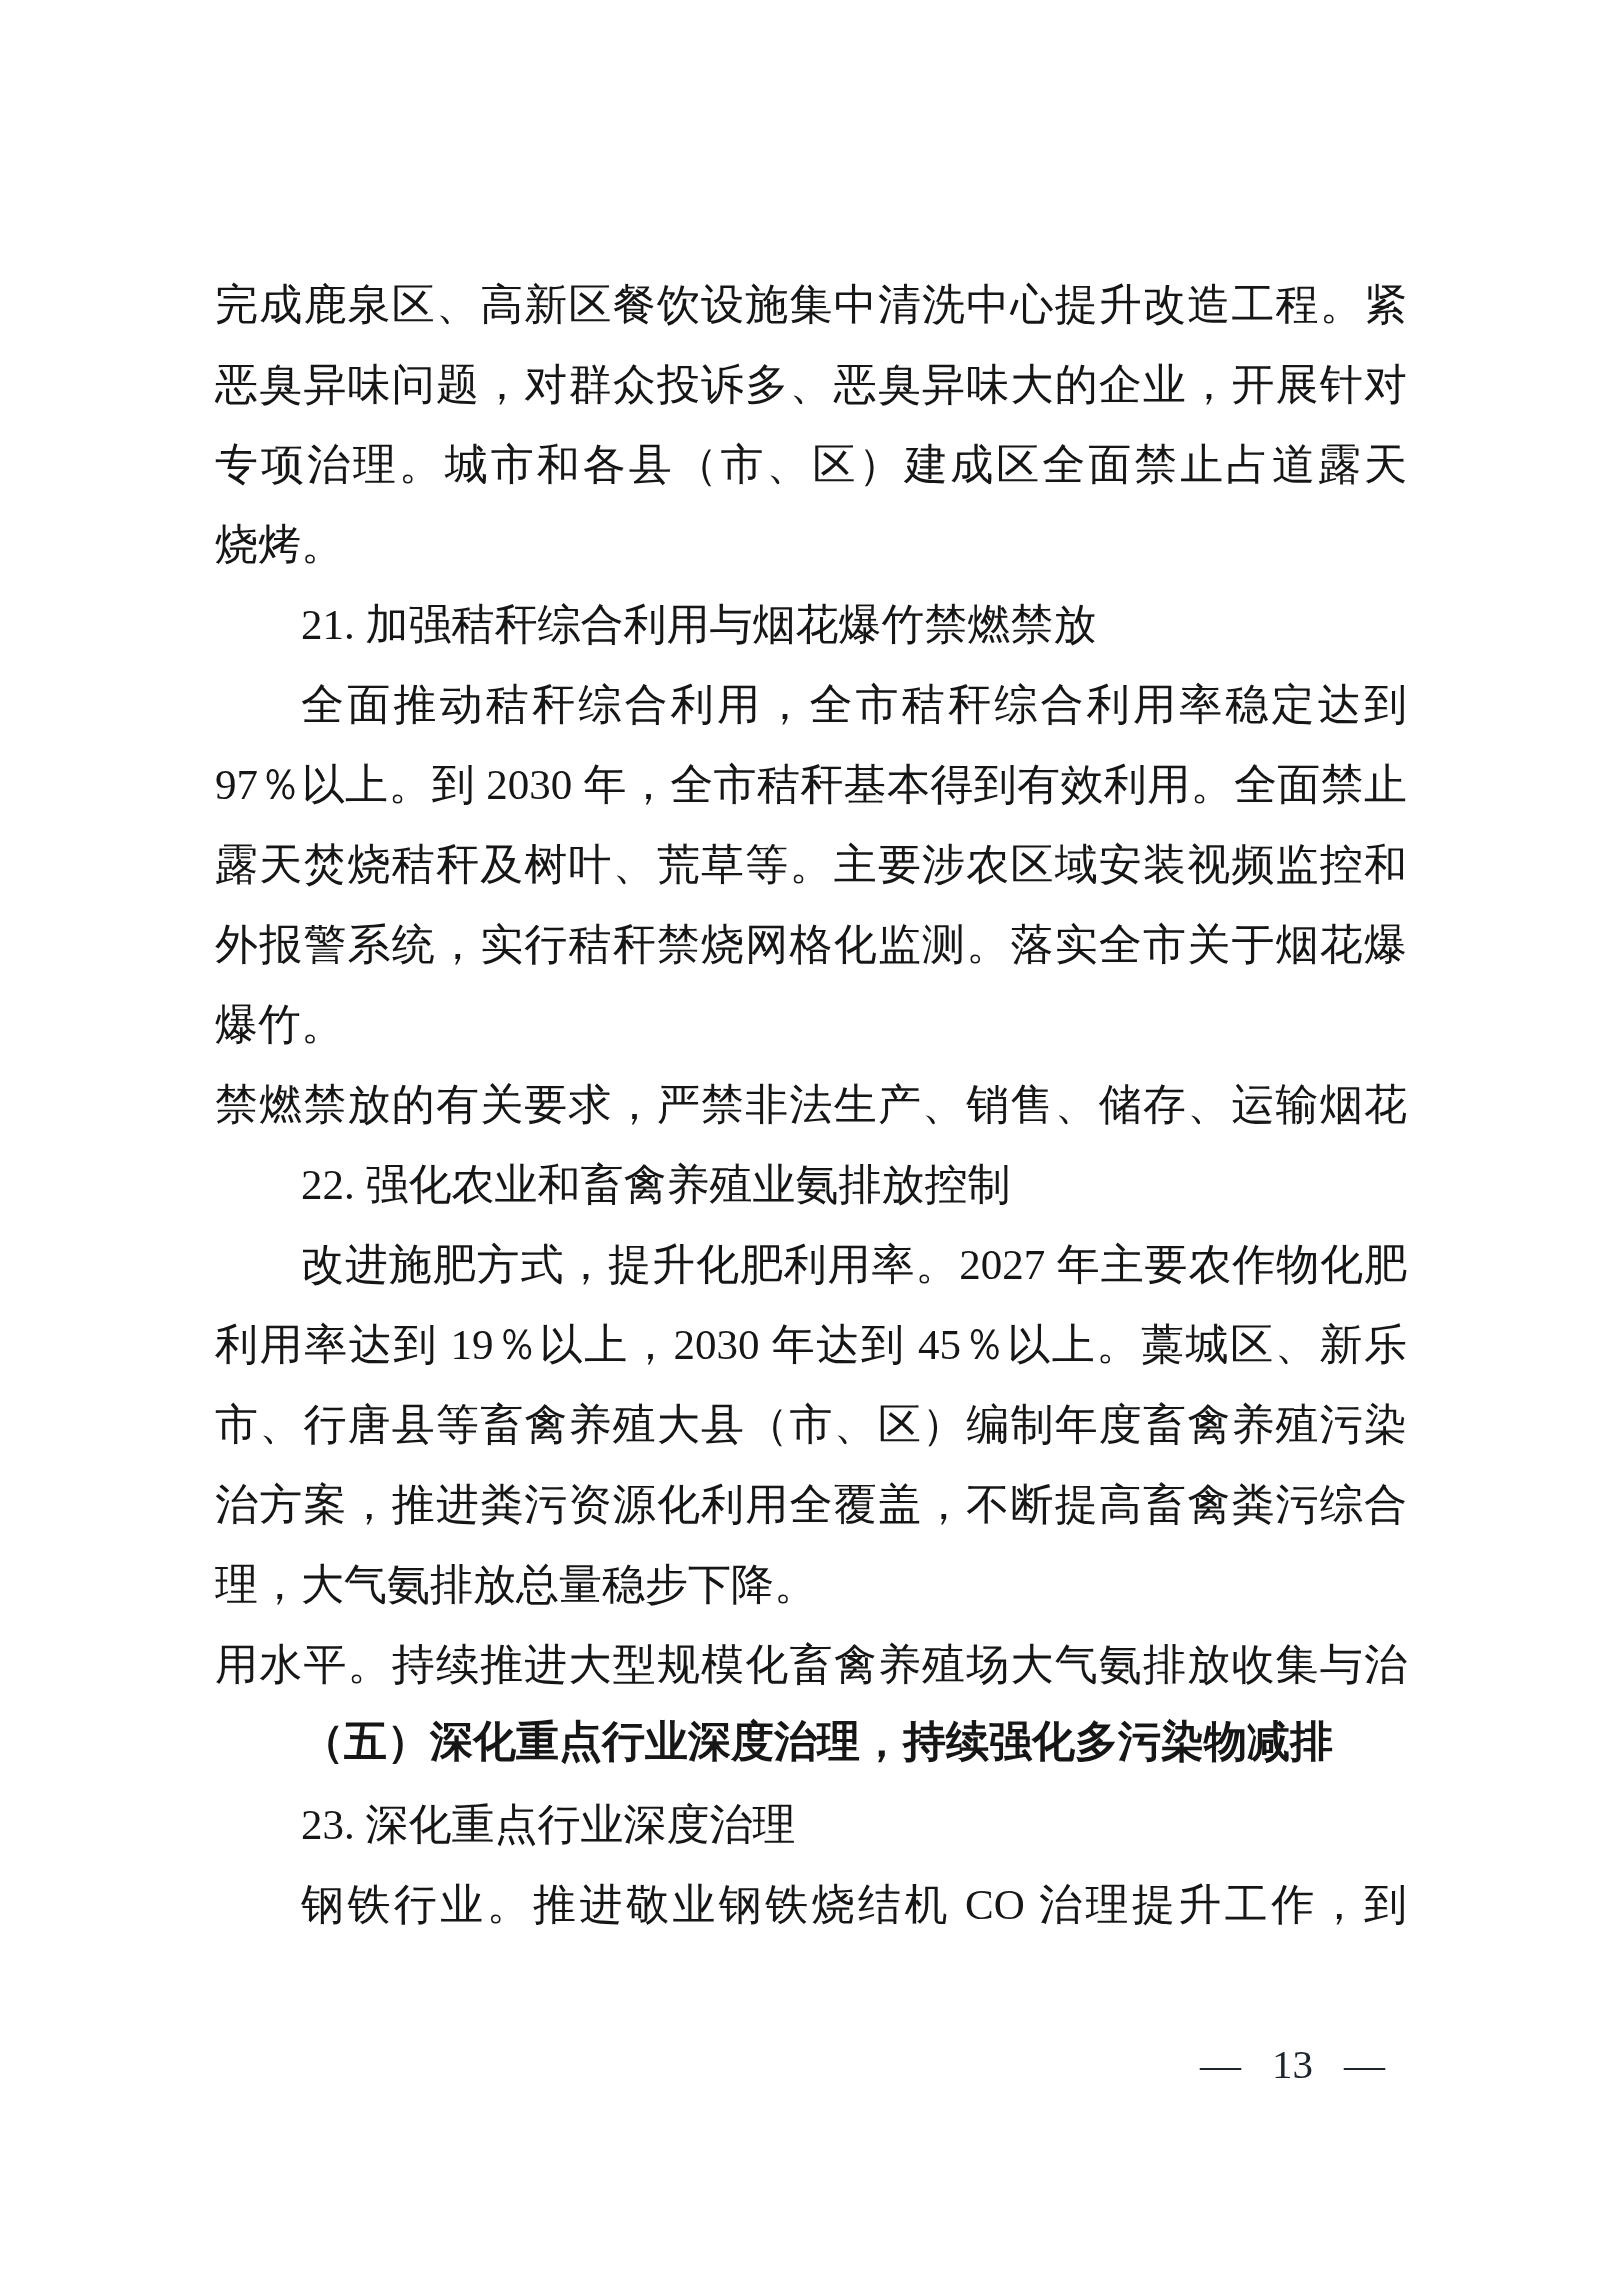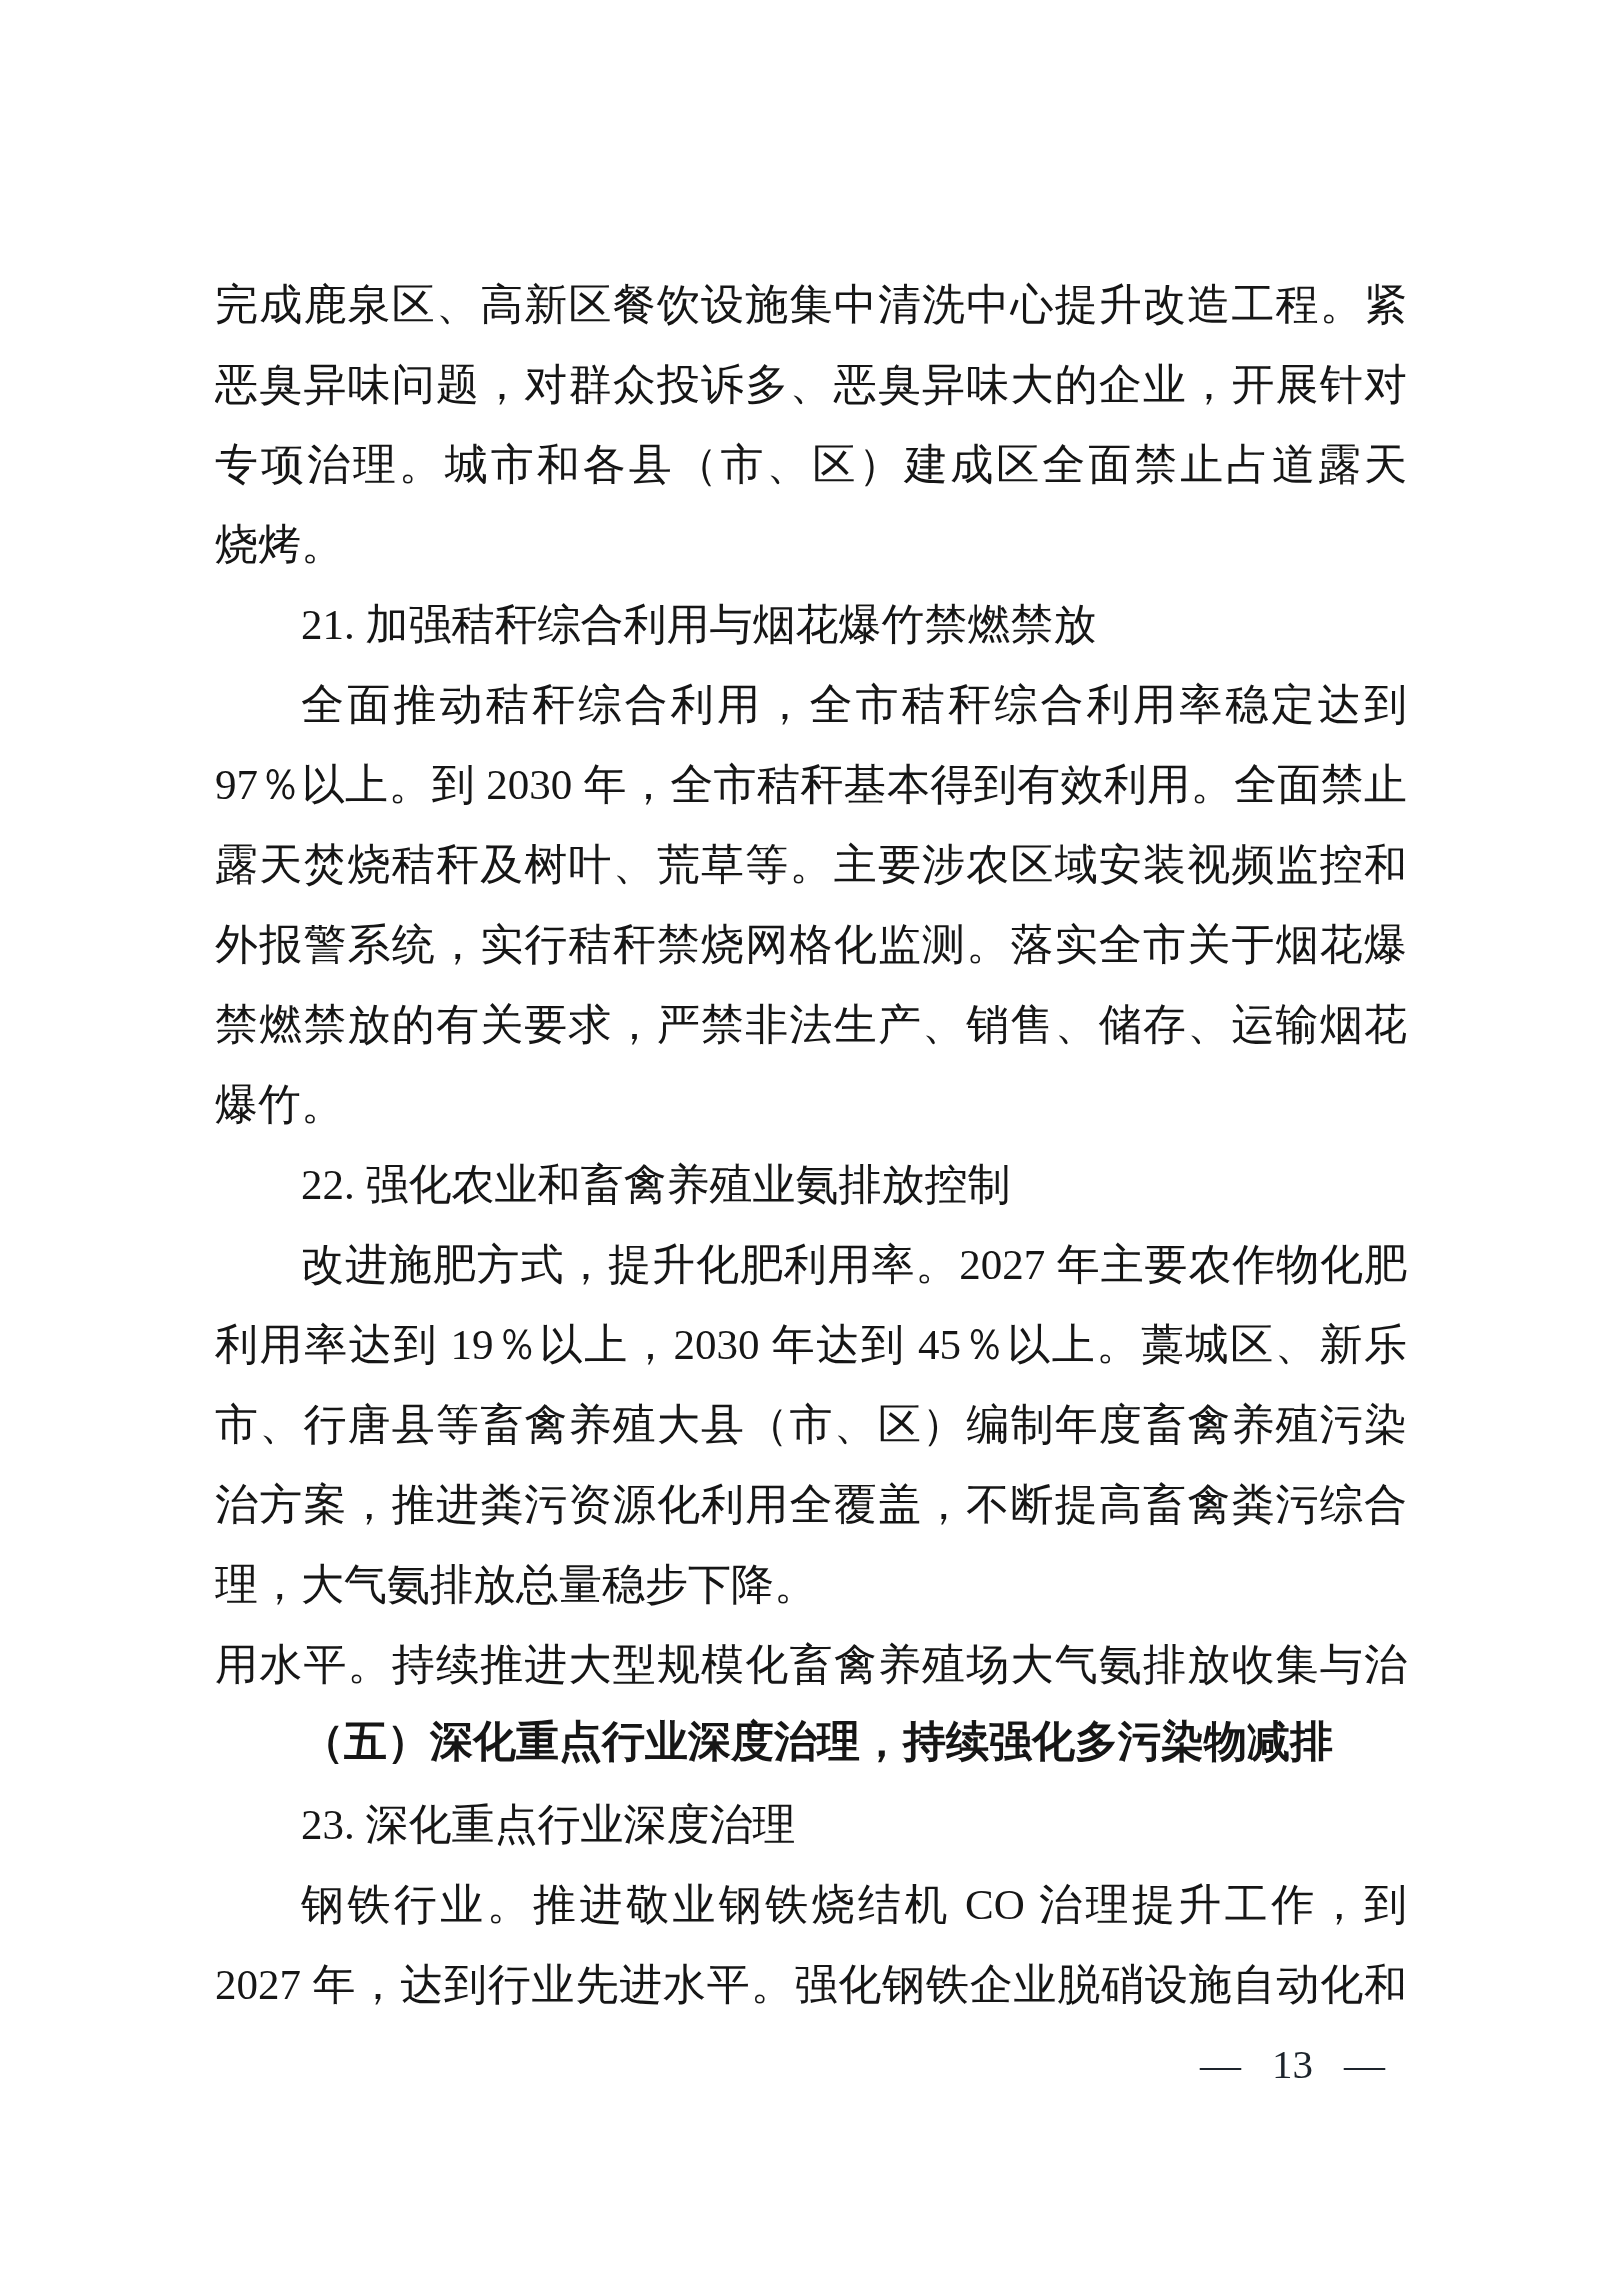--- a/index.html
+++ b/index.html
@@ -64,43 +64,42 @@
         <div class="line last">烧烤。</div>
       </div>
       <div class="para">
         <div class="line last indent">21. 加强秸秆综合利用与烟花爆竹禁燃禁放</div>
       </div>
       <div class="para">
         <div class="line indent">全面推动秸秆综合利用，全市秸秆综合利用率稳定达到</div>
         <div class="line">97％以上。到 2030 年，全市秸秆基本得到有效利用。全面禁止</div>
         <div class="line">露天焚烧秸秆及树叶、荒草等。主要涉农区域安装视频监控和红</div>
         <div class="line">外报警系统，实行秸秆禁烧网格化监测。落实全市关于烟花爆竹</div>
+        <div class="line last">爆竹。</div>
         <div class="line">禁燃禁放的有关要求，严禁非法生产、销售、储存、运输烟花</div>
-        <div class="line last">爆竹。</div>
       </div>
       <div class="para">
         <div class="line last indent">22. 强化农业和畜禽养殖业氨排放控制</div>
       </div>
       <div class="para">
         <div class="line indent">改进施肥方式，提升化肥利用率。2027 年主要农作物化肥</div>
         <div class="line">利用率达到 19％以上，2030 年达到 45％以上。藁城区、新乐</div>
         <div class="line">市、行唐县等畜禽养殖大县（市、区）编制年度畜禽养殖污染防</div>
         <div class="line">治方案，推进粪污资源化利用全覆盖，不断提高畜禽粪污综合利</div>
         <div class="line last">理，大气氨排放总量稳步下降。</div>
         <div class="line">用水平。持续推进大型规模化畜禽养殖场大气氨排放收集与治</div>
       </div>
       <div class="para bold">
         <div class="line last indent">（五）深化重点行业深度治理，持续强化多污染物减排</div>
       </div>
       <div class="para">
         <div class="line last indent">23. 深化重点行业深度治理</div>
       </div>
       <div class="para">
         <div class="line indent">钢铁行业。推进敬业钢铁烧结机 CO 治理提升工作，到</div>
-        <div class="line">2027 年，达到行业先进水平。强化钢铁企业脱硝设施自动化和</div>
       </div>
     </div>
   <div class="footer">
     <span>—</span>
     <span>13</span>
     <span>—</span>
   </div>
 </div>
 
 

